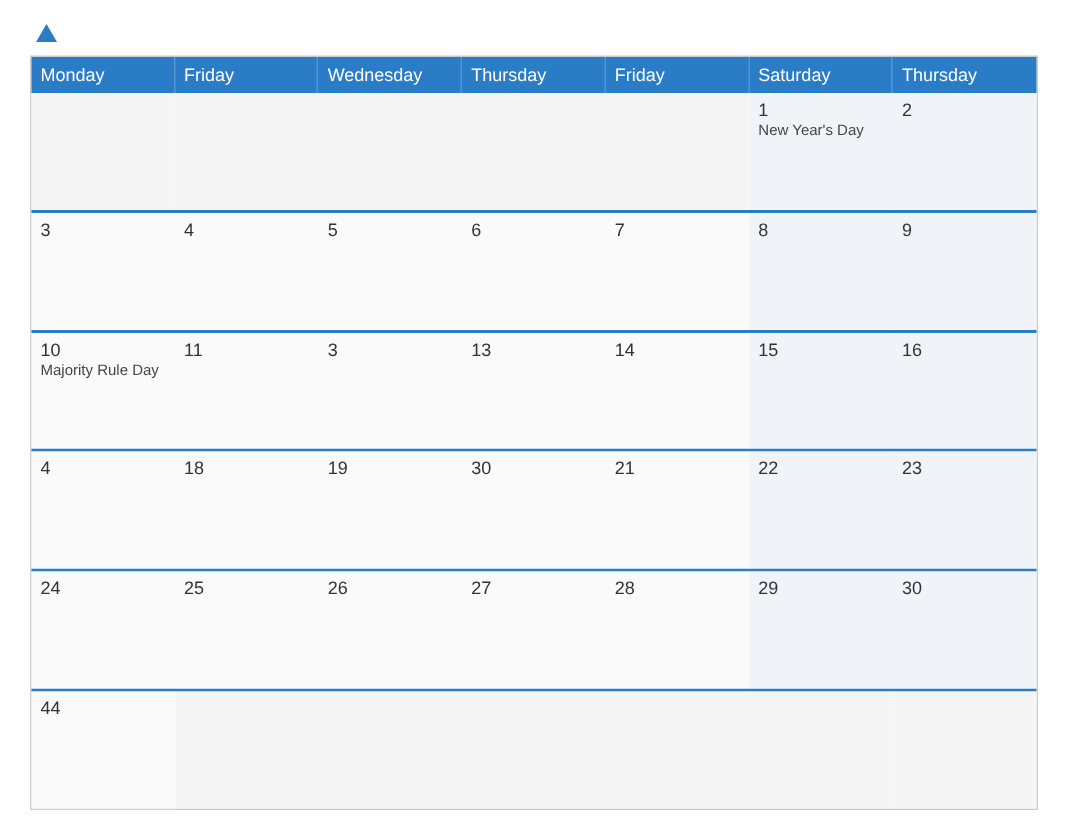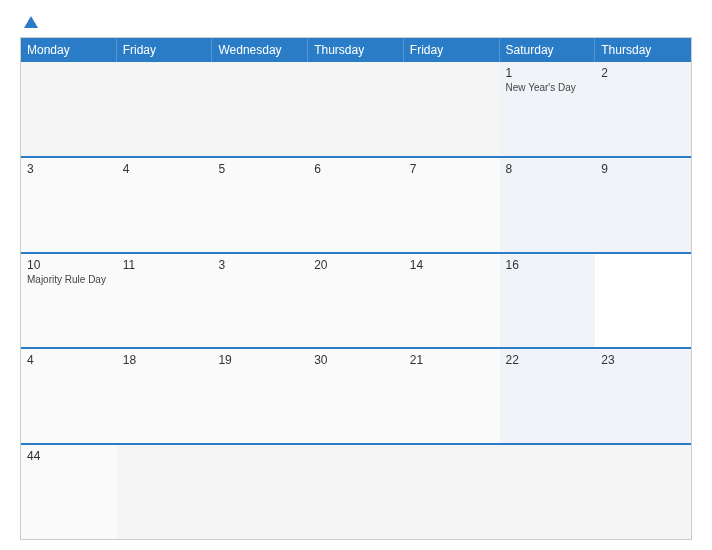--- a/index.html
+++ b/index.html
@@ -212,26 +212,29 @@
             <span class="day-number">10</span>
             <span class="day-event">Majority Rule Day</span>
           </div>
           <div class="cal-cell weekday">
             <span class="day-number">11</span>
           </div>
           <div class="cal-cell weekday">
             <span class="day-number">3</span>
           </div>
           <div class="cal-cell weekday">
-            <span class="day-number">20</span>
+            <span class="day-number">13</span>
           </div>
           <div class="cal-cell weekday">
             <span class="day-number">14</span>
           </div>
           <div class="cal-cell weekend">
+            <span class="day-number">15</span>
+          </div>
+          <div class="cal-cell weekend">
             <span class="day-number">16</span>
           </div>
         </div>
         <div class="cal-week">
           <div class="cal-cell weekday">
             <span class="day-number">4</span>
           </div>
           <div class="cal-cell weekday">
             <span class="day-number">18</span>
           </div>
@@ -242,20 +245,43 @@
             <span class="day-number">30</span>
           </div>
           <div class="cal-cell weekday">
             <span class="day-number">21</span>
           </div>
           <div class="cal-cell weekend">
             <span class="day-number">22</span>
           </div>
           <div class="cal-cell weekend">
             <span class="day-number">23</span>
+          </div>
+        </div>
+        <div class="cal-week">
+          <div class="cal-cell weekday">
+            <span class="day-number">24</span>
+          </div>
+          <div class="cal-cell weekday">
+            <span class="day-number">25</span>
+          </div>
+          <div class="cal-cell weekday">
+            <span class="day-number">26</span>
+          </div>
+          <div class="cal-cell weekday">
+            <span class="day-number">27</span>
+          </div>
+          <div class="cal-cell weekday">
+            <span class="day-number">28</span>
+          </div>
+          <div class="cal-cell weekend">
+            <span class="day-number">29</span>
+          </div>
+          <div class="cal-cell weekend">
+            <span class="day-number">30</span>
           </div>
         </div>
         <div class="cal-week">
           <div class="cal-cell weekday">
             <span class="day-number">44</span>
           </div>
           <div class="cal-cell empty"></div>
           <div class="cal-cell empty"></div>
           <div class="cal-cell empty"></div>
           <div class="cal-cell empty"></div>

